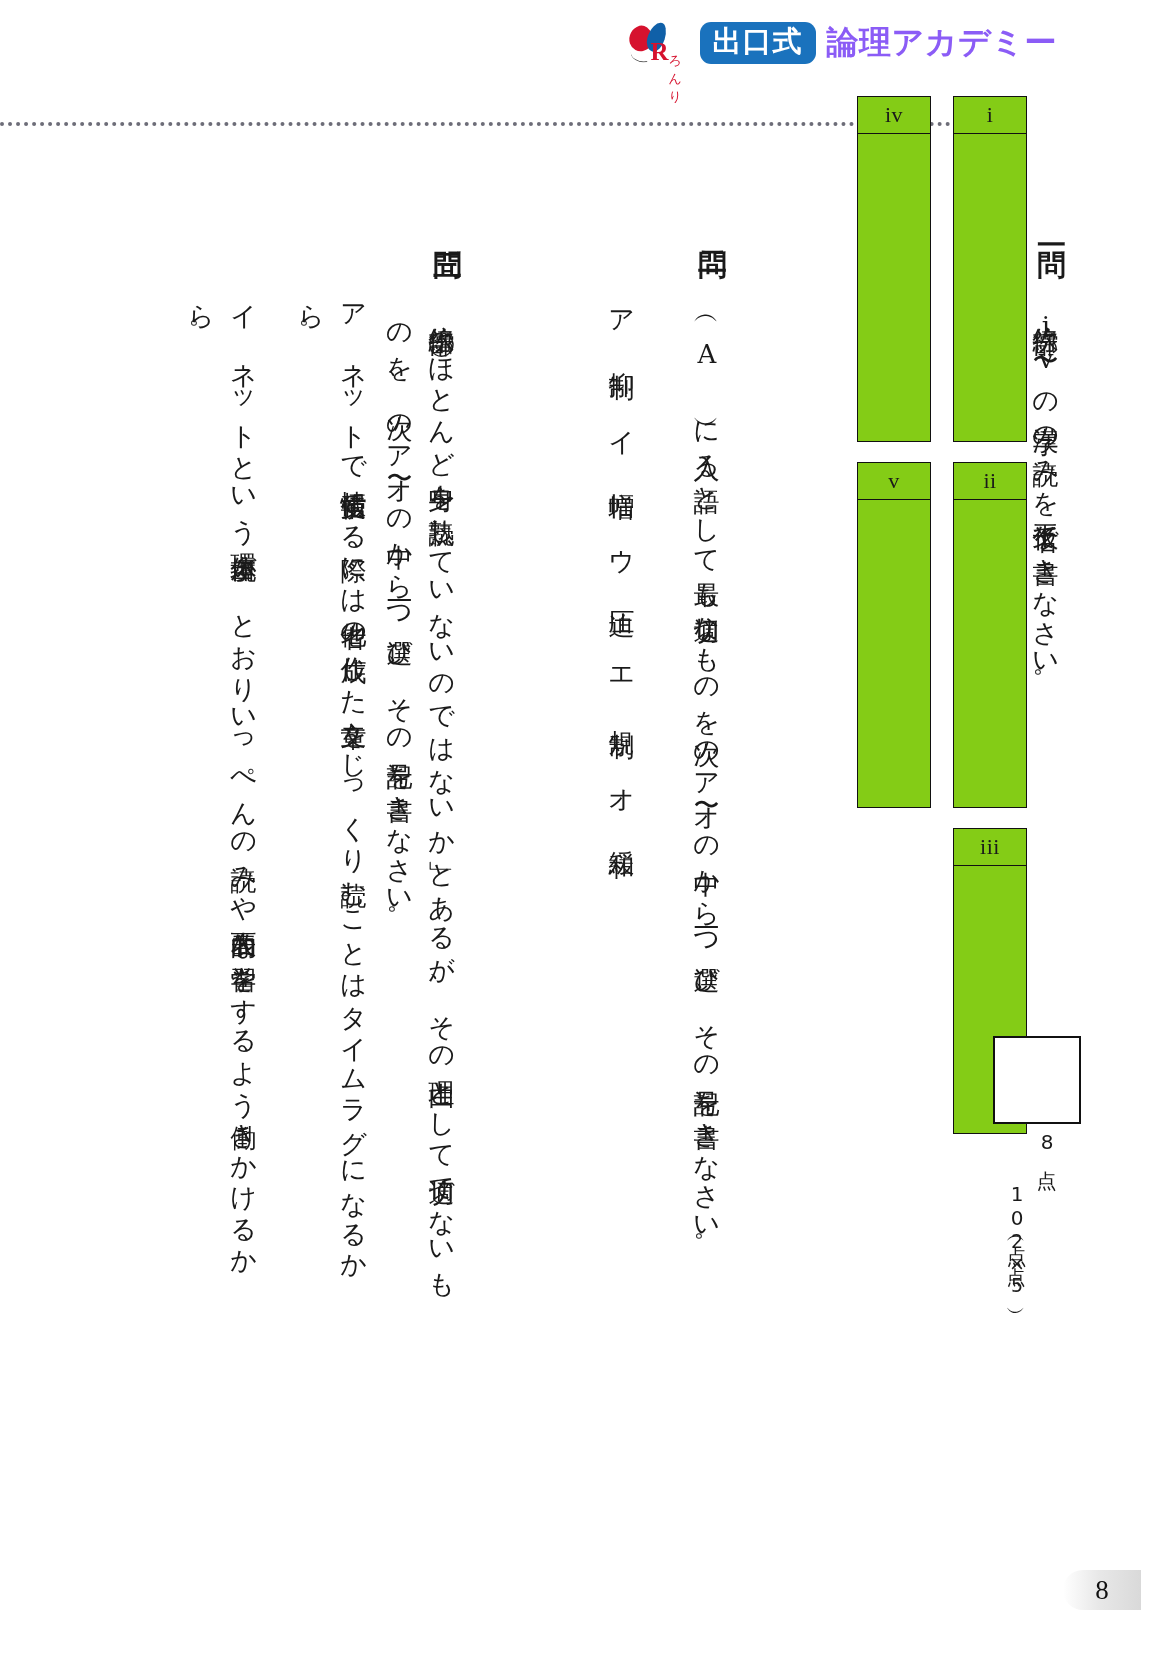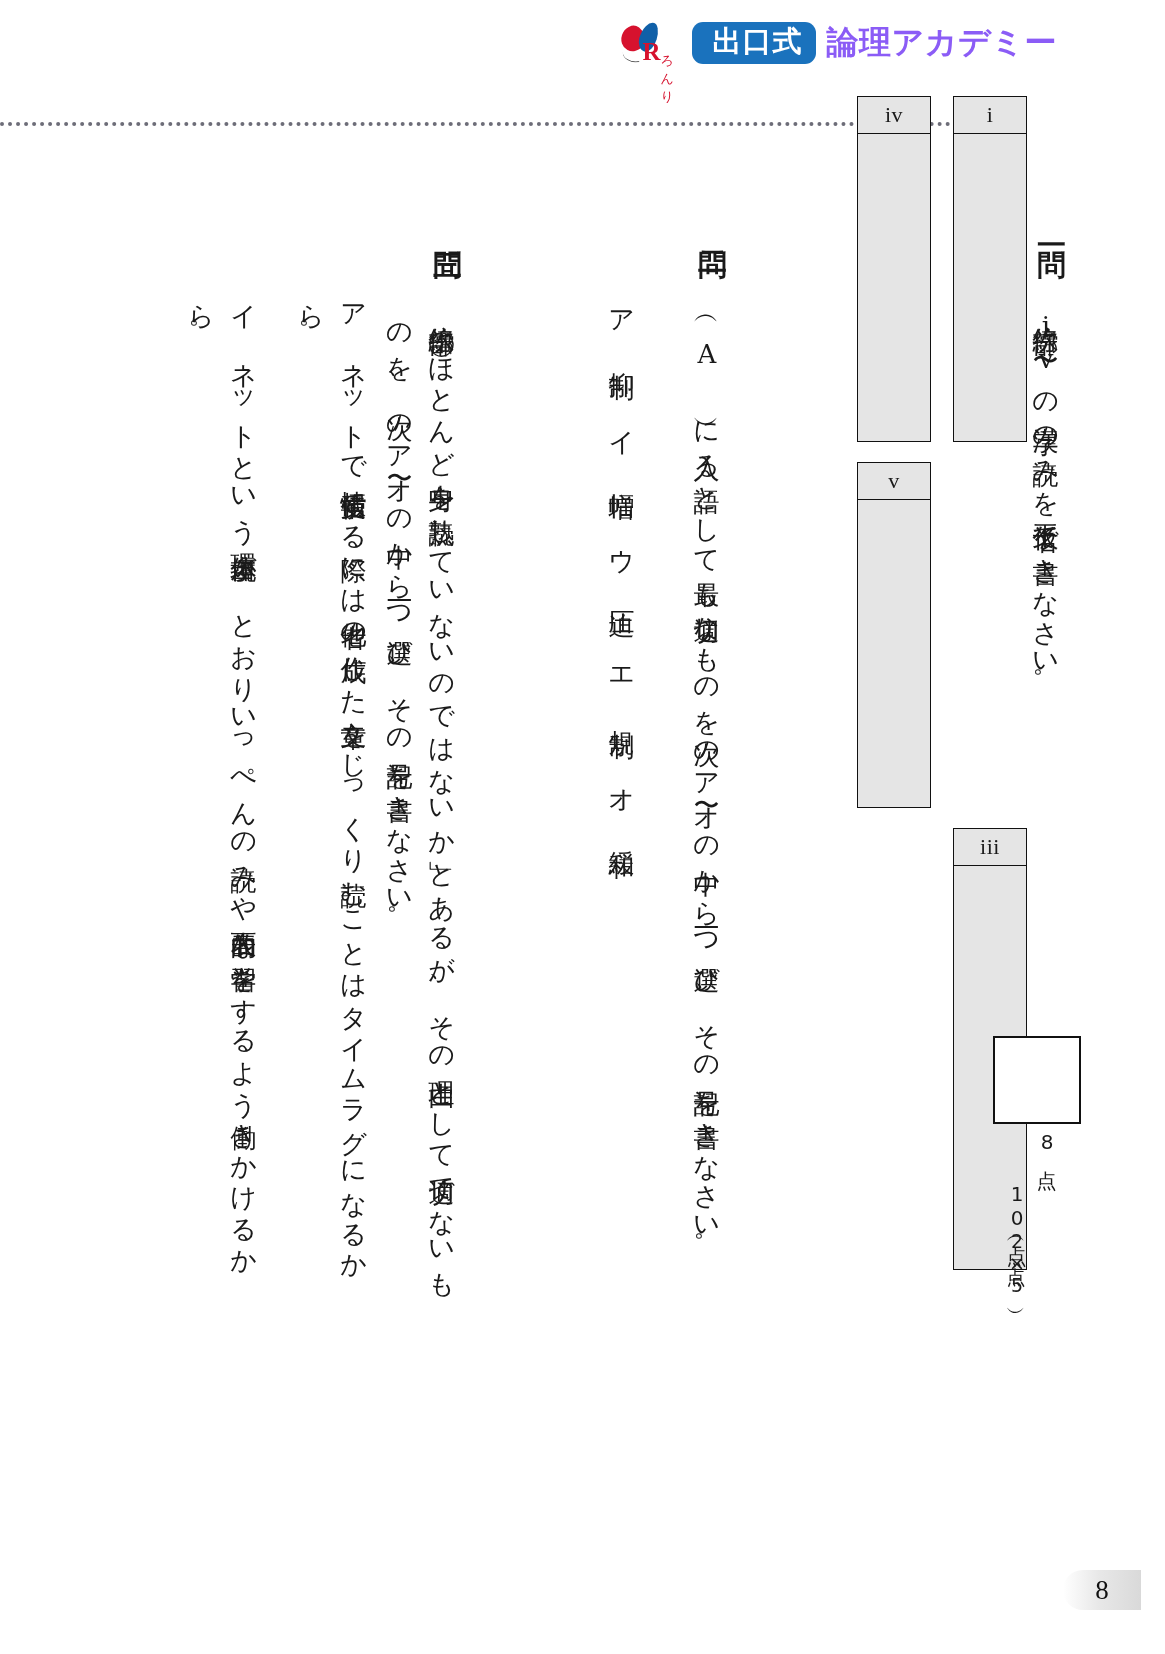--- a/index.html
+++ b/index.html
@@ -73,21 +73,21 @@
     position: absolute;
     left: 42px; top: 32px;
     font-size: 13px;
     color: #d6122e;
     letter-spacing: -1px;
   }
   .logo-pill {
     background: #1a72bd;
     color: #ffffff;
     border-radius: 11px;
-    padding: 3px 13px 5px 21px;
+    padding: 3px 13px 5px 13px;
     font-family: "DejaVu Sans", sans-serif;
     font-weight: bold;
     font-size: 29px;
     letter-spacing: 1px;
     line-height: 1.15;
   }
   .logo-text {
     color: #8b5cf6;
     font-family: "DejaVu Sans", sans-serif;
     font-weight: bold;
@@ -137,38 +137,38 @@
     position: absolute;
     top: 96px;
     right: 138px;
     width: 190px;
     height: 1120px;
   }
   .ans-col {
     position: absolute;
     width: 74px;
     border: 1.7px solid #111;
-    background: #e5e5e5;
+    background: #84cc16;
     box-sizing: border-box;
   }
   .ans-col .cap {
     height: 36px;
     border-bottom: 1.7px solid #111;
     display: flex;
     align-items: center;
     justify-content: center;
     font-family: "Liberation Serif", serif;
     font-size: 22px;
     letter-spacing: 0.5px;
   }
   .ans-col .field { height: 100%; }
 
   #cell-i   { right: 0px;   top: 0px;   height: 346px; }
   #cell-ii  { right: 0px;   top: 366px; height: 346px; }
-  #cell-iii { right: 0px;   top: 732px; height: 442px; }
+  #cell-iii { right: 0px;   top: 732px; height: 306px; }
   #cell-iv  { right: 96px;  top: 0px;   height: 346px; }
   #cell-v   { right: 96px;  top: 366px; height: 346px; }
 
   .score {
     position: absolute;
     writing-mode: vertical-rl;
     text-orientation: upright;
     font-family: "DejaVu Sans", sans-serif;
     font-size: 20px;
     line-height: 1.08;
@@ -251,20 +251,24 @@
 <div class="qblock" id="q1">
   <div class="qlabel">問一</div>
   <div class="vtext qbody">傍線部ⅰ〜ⅴの漢字の読みを平仮名で書きなさい。</div>
 </div>
 
 <div class="ans-grid">
   <div class="ans-col" id="cell-i">
     <div class="cap">i</div>
     <div class="field"></div>
   </div>
+  <div class="ans-col" id="cell-ii">
+    <div class="cap">ii</div>
+    <div class="field"></div>
+  </div>
   <div class="ans-col" id="cell-iii">
     <div class="cap">iii</div>
     <div class="field"></div>
   </div>
   <div class="ans-col" id="cell-iv">
     <div class="cap">iv</div>
     <div class="field"></div>
   </div>
   <div class="ans-col" id="cell-v">
     <div class="cap">v</div>

